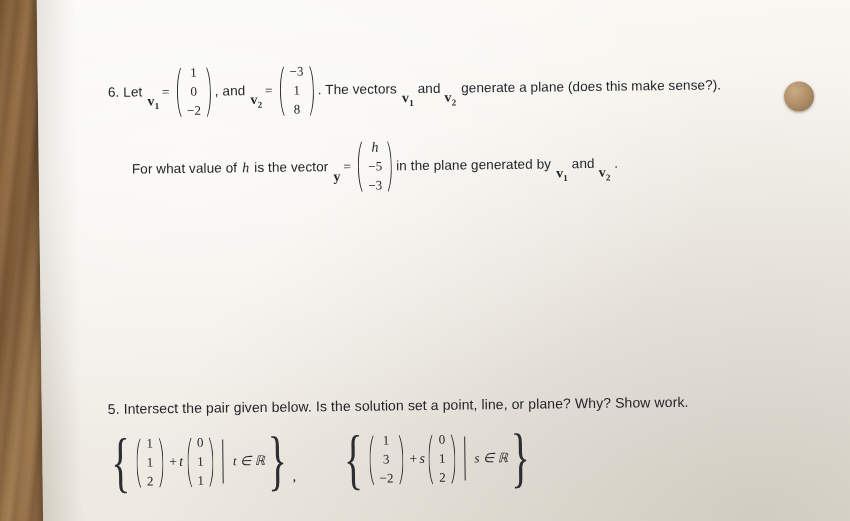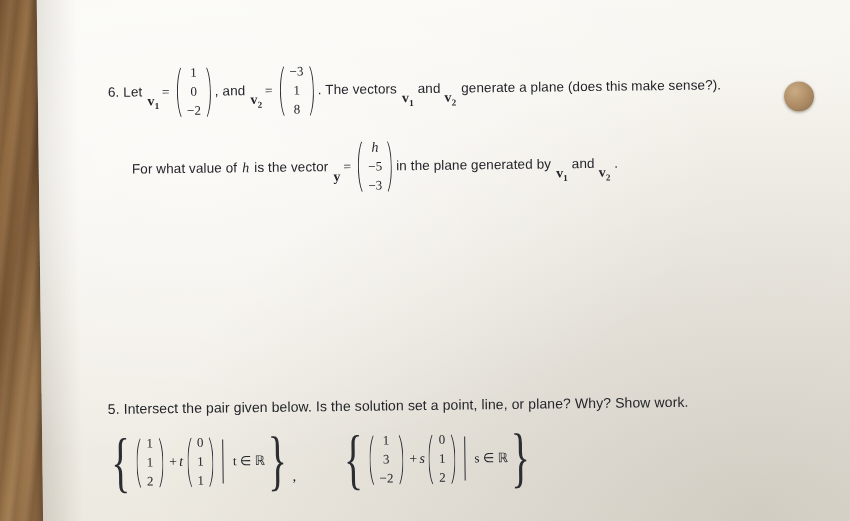--- a/index.html
+++ b/index.html
@@ -151,21 +151,21 @@
     font-size: 46px;
     line-height: 0.8;
     font-weight: 300;
     transform: scale(0.85, 1.45);
     display: inline-block;
     margin: 0 1px;
     color: #2b2d32;
   }
   .setgrp { display: inline-flex; align-items: center; }
   .setgrp .op { font-family: "Liberation Serif", serif; font-size: 14px; margin: 0 2px; }
-  .cond { font-family: "Liberation Serif", serif; font-size: 13px; margin-left: 4px; }
+  .cond { font-family: "Liberation Serif", serif; font-size: 13px; font-style: italic; margin-left: 4px; }
   .bar {
     width: 1px;
     height: 44px;
     background: #2b2d32;
     margin: 0 5px;
     display: inline-block;
   }
   .gap { width: 42px; display: inline-block; }
   .comma { font-family: "Liberation Serif", serif; font-size: 15px; margin: 0 3px; align-self: flex-end; padding-bottom: 4px;}
 </style>

